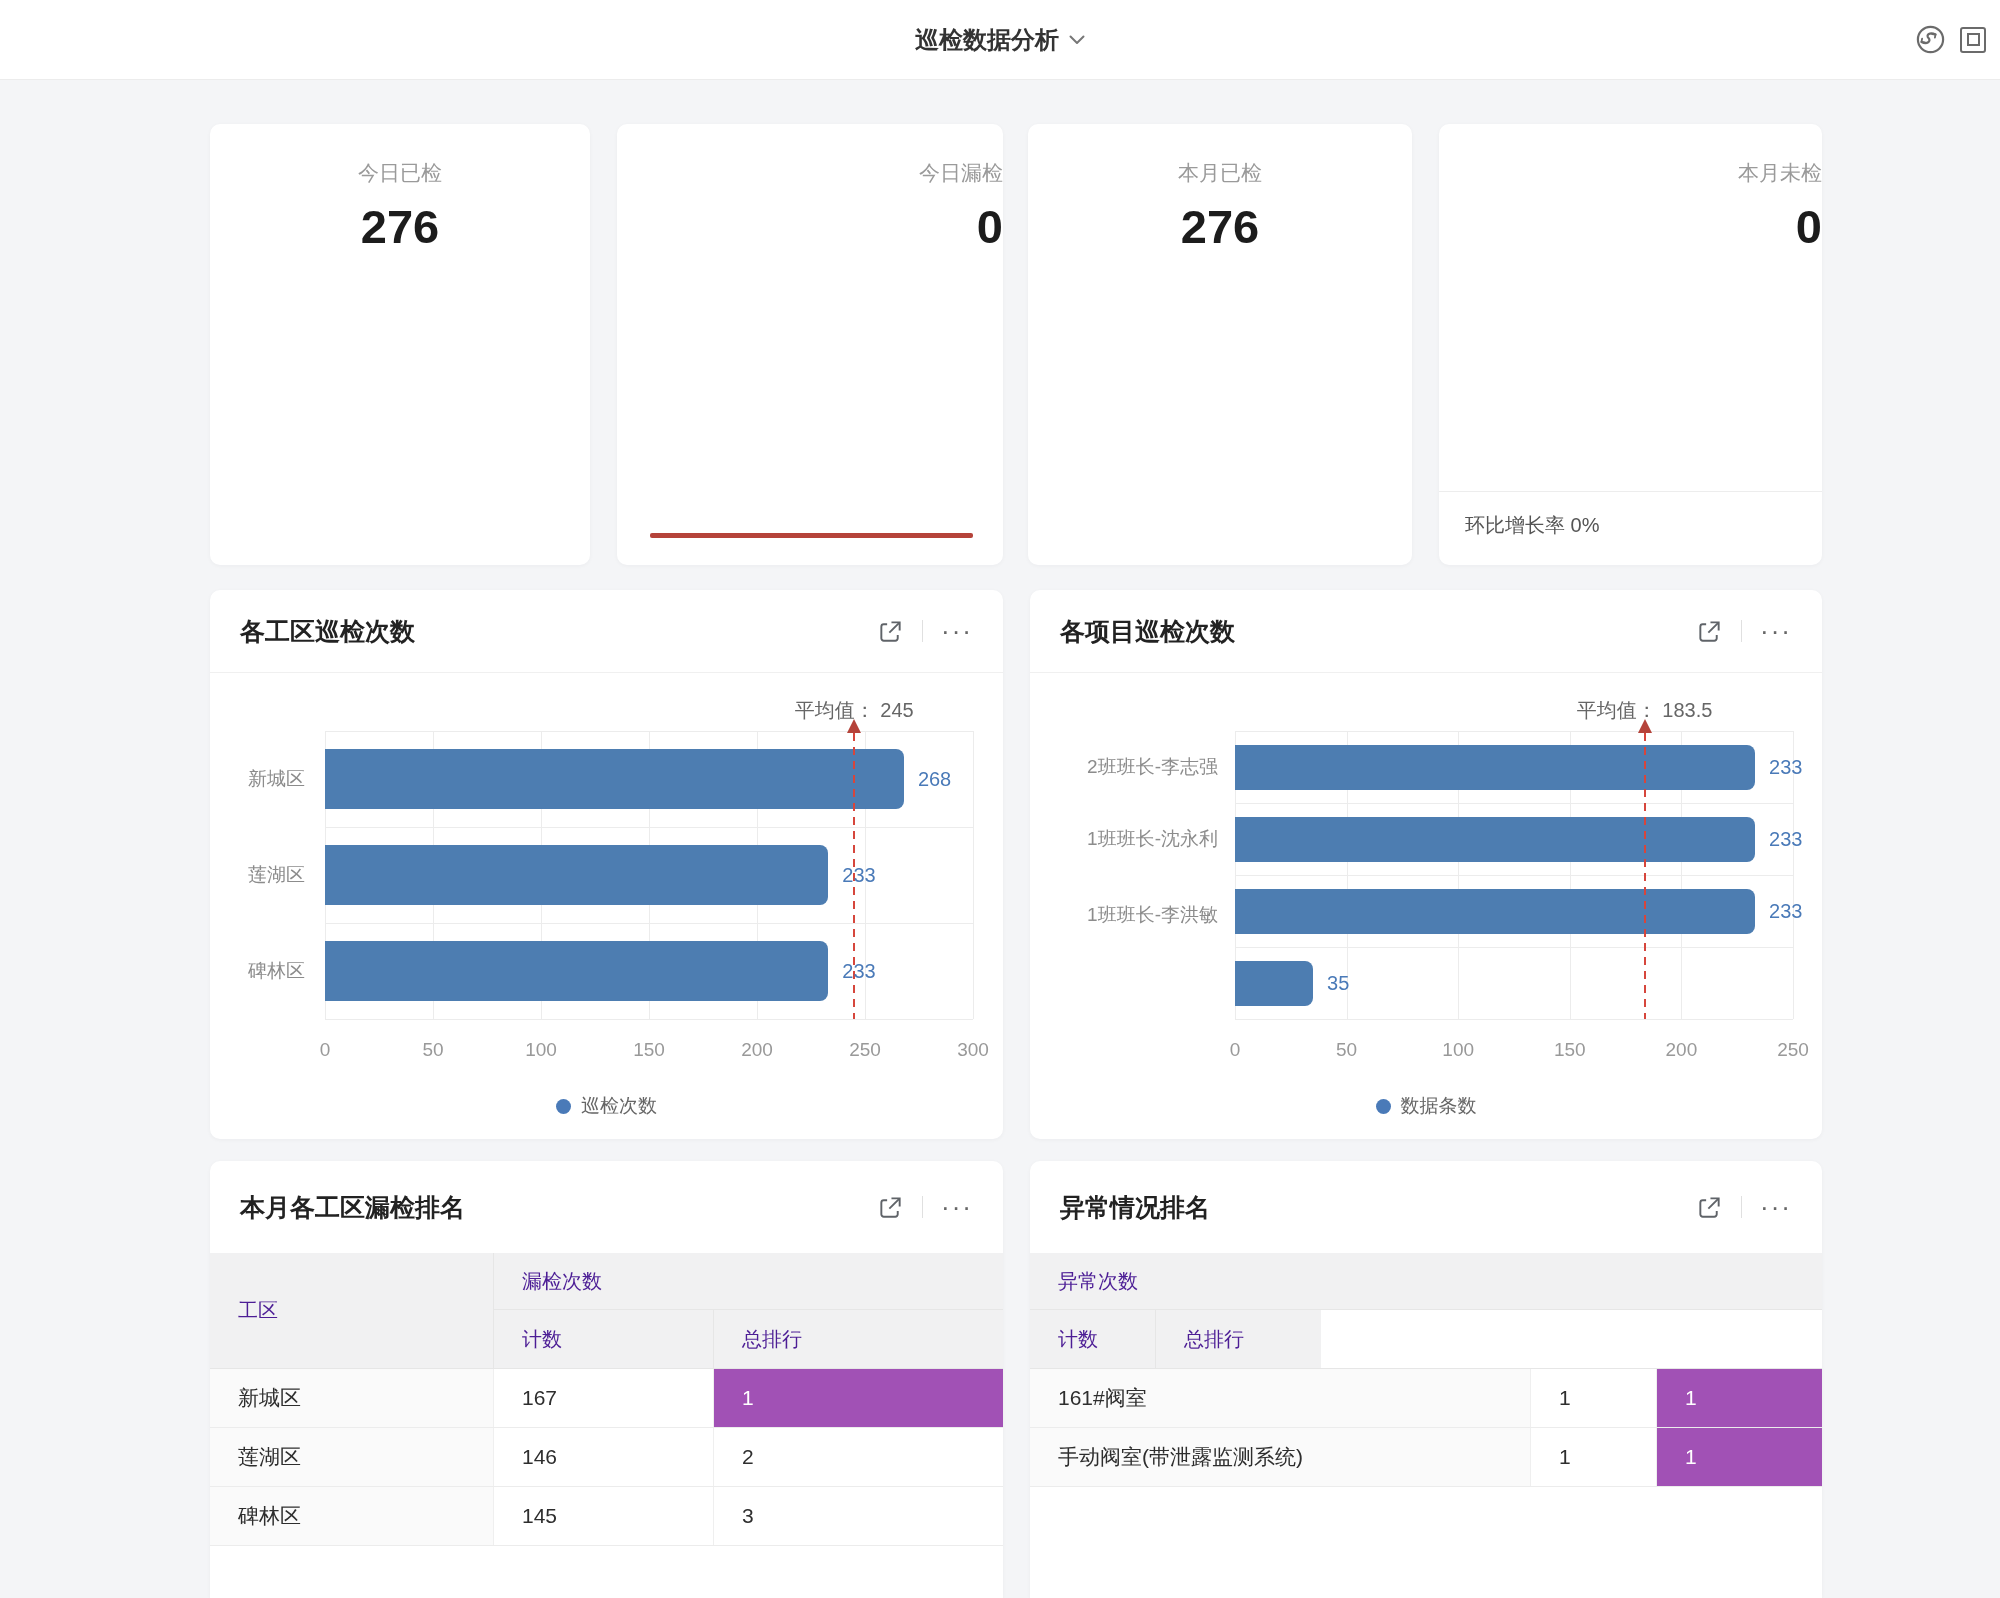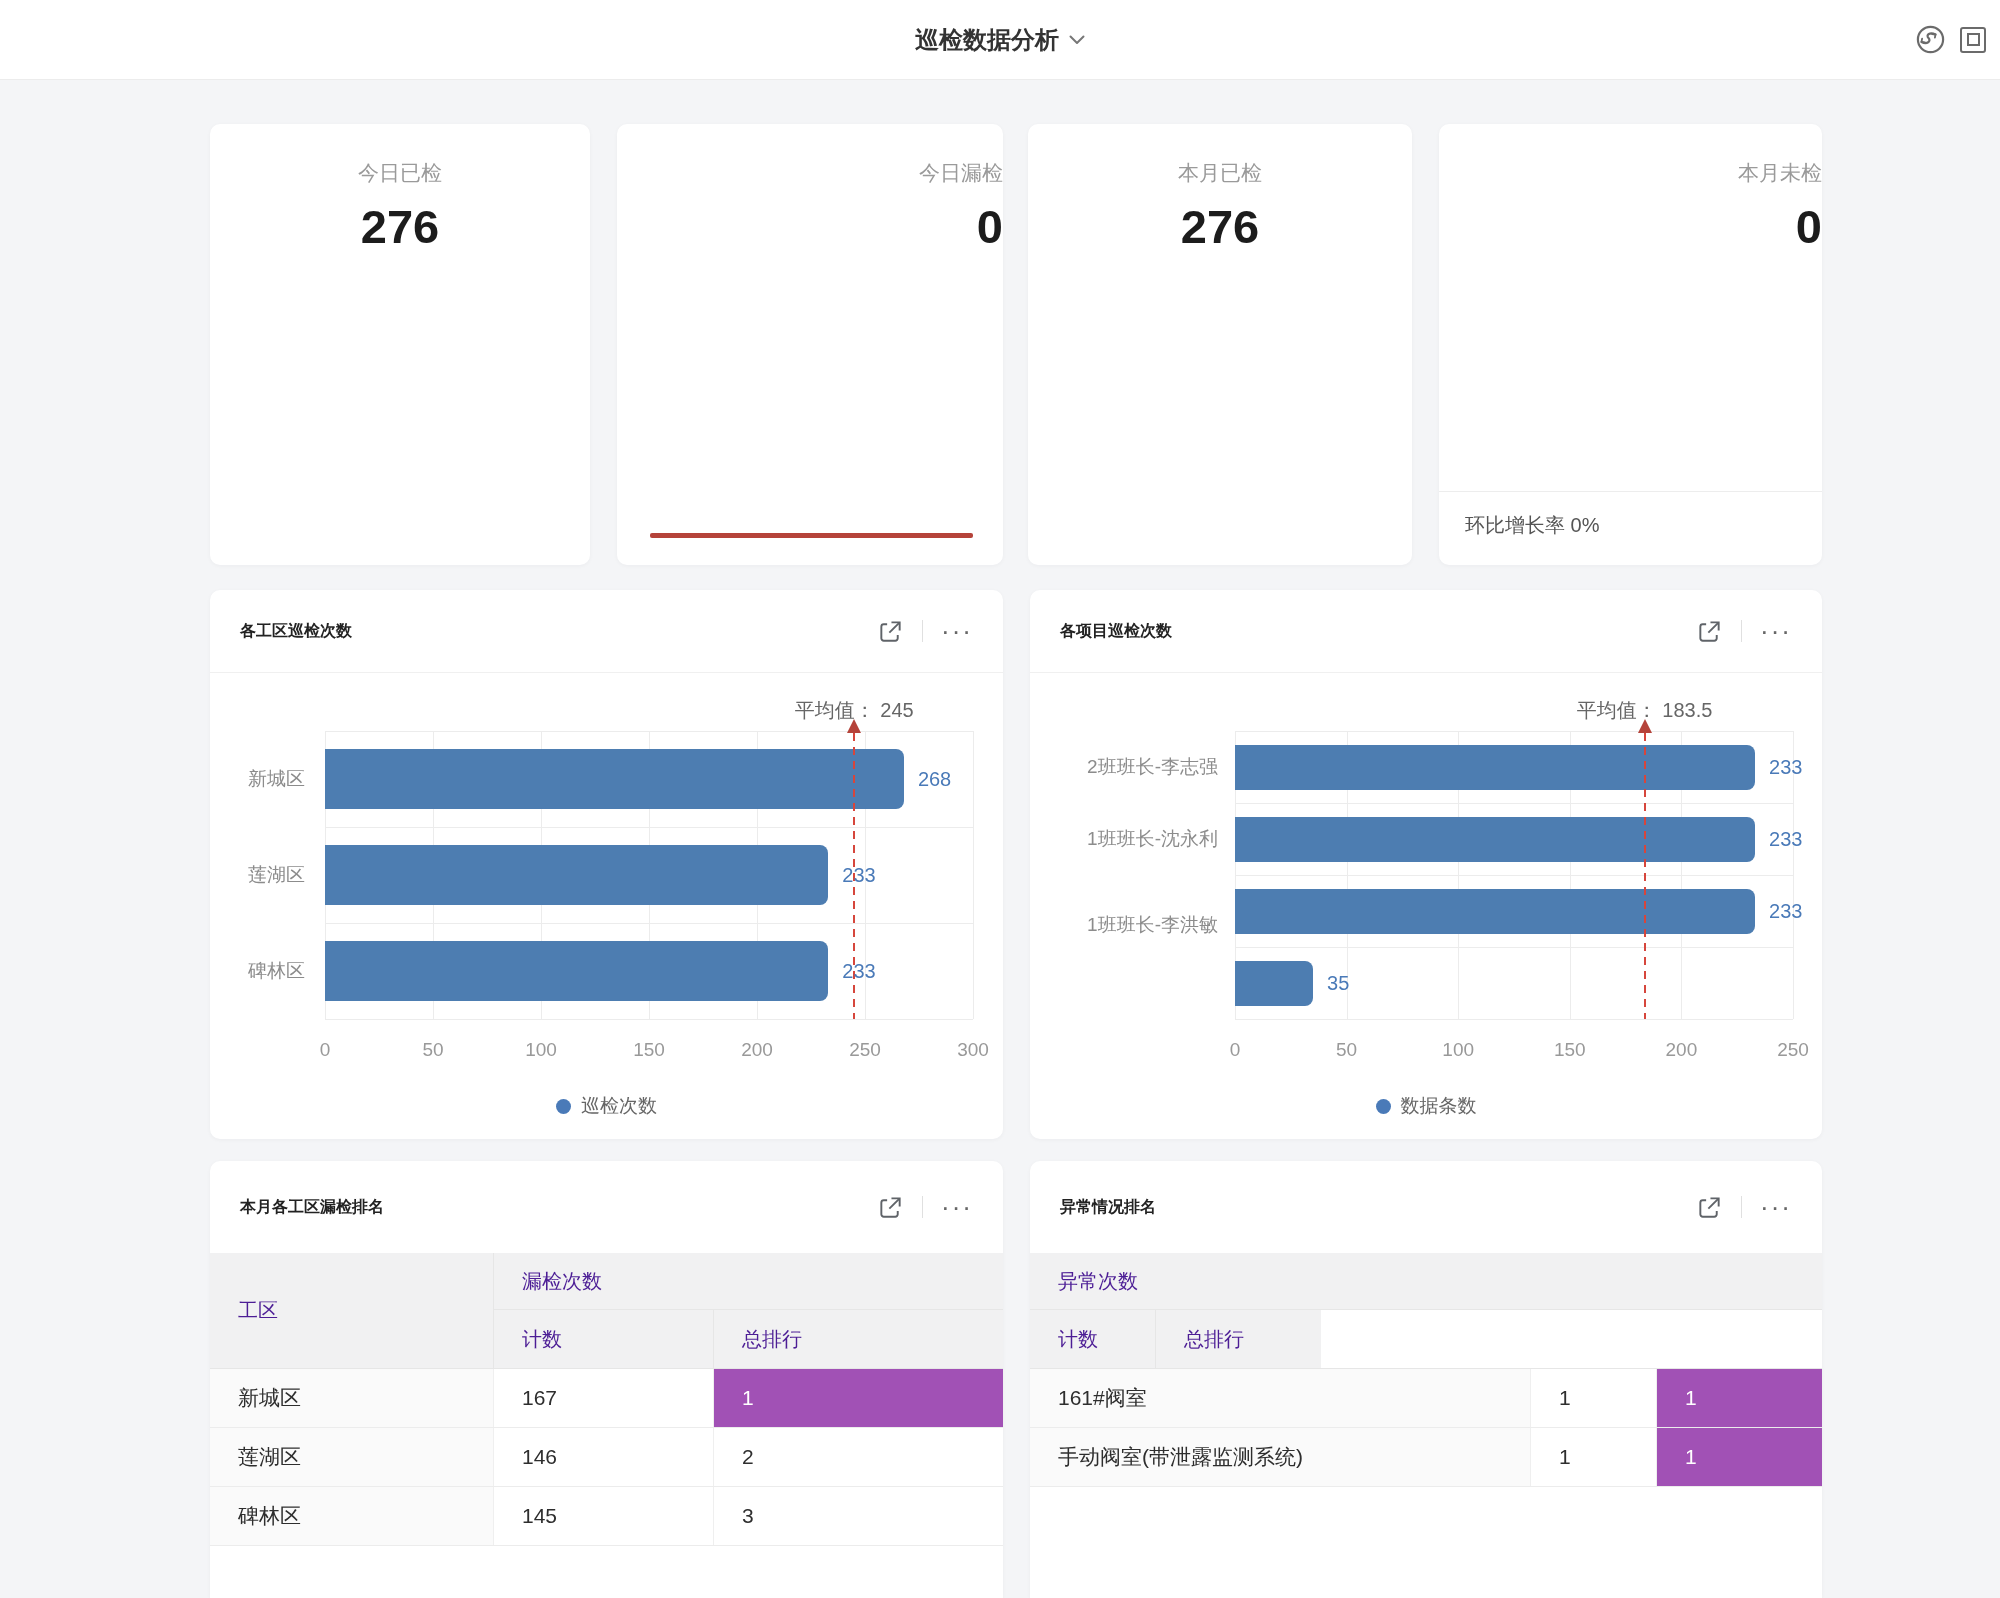--- a/index.html
+++ b/index.html
@@ -32,21 +32,21 @@
   .kpi-label{font-size:21px;color:#9a9a9a;margin-top:36px;line-height:26px;}
   .kpi-value{font-size:47px;font-weight:700;color:#1c1c1c;margin-top:14px;line-height:54px;}
   .kpi.center{text-align:center;}
   .kpi.left .kpi-label,.kpi.left .kpi-value{margin-left:26px;text-align:right;}
   .trend-line{position:absolute;left:33px;right:30px;bottom:27px;height:5px;border-radius:2px;background:var(--c-red);}
   .kpi-divider{position:absolute;left:0;right:0;bottom:73px;height:1px;background:#ededed;}
   .kpi-footer{position:absolute;left:26px;bottom:26px;font-size:20px;color:#555;}
   
   .card-head{height:82px;display:flex;align-items:center;padding:0 30px;}
   .card-head.bordered{border-bottom:1px solid #f0f0f0;}
-  .card-title{font-size:16px;font-weight:700;color:#222;flex:1 1 auto;}
+  .card-title{font-size:25px;font-weight:700;color:#222;flex:1 1 auto;}
   .head-actions{display:flex;align-items:center;gap:18px;}
   .v-divider{width:1px;height:22px;background:#e0e0e0;}
   .more-btn{font-size:26px;color:#666;letter-spacing:2px;line-height:20px;cursor:pointer;user-select:none;}
   
   .chart-body{position:relative;height:467px;}
   .vline{position:absolute;width:1px;background:#ececec;}
   .hline{position:absolute;height:1px;background:#ececec;}
   .bar{position:absolute;background:var(--c-bar);border-radius:0 8px 8px 0;}
   .cat-label{position:absolute;display:flex;align-items:center;justify-content:flex-end;
     font-size:19px;color:#8c8c8c;white-space:nowrap;}
@@ -218,21 +218,21 @@
         <div class="vline" style="left: 763px; top: 58px; height: 288px;"></div>
         <div class="tick-label" style="left: 763px;">250</div>
         <div class="bar" style="left: 205px; top: 71.5px; width: 520.056px; height: 45px;"></div>
         <div class="val-label" style="left: 739.056px; top: 94px;">233</div>
         <div class="cat-label" style="left: 0px; width: 188px; top: 58px; height: 72px;">2班班长-李志强</div>
         <div class="bar" style="left: 205px; top: 143.5px; width: 520.056px; height: 45px;"></div>
         <div class="val-label" style="left: 739.056px; top: 166px;">233</div>
         <div class="cat-label" style="left: 0px; width: 188px; top: 130px; height: 72px;">1班班长-沈永利</div>
         <div class="bar" style="left: 205px; top: 215.5px; width: 520.056px; height: 45px;"></div>
         <div class="val-label" style="left: 739.056px; top: 238px;">233</div>
-        <div class="cat-label" style="left: 0px; width: 188px; top: 216px; height: 72px;">1班班长-李洪敏</div>
+        <div class="cat-label" style="left: 0px; width: 188px; top: 206px; height: 72px;">1班班长-李洪敏</div>
         <div class="bar" style="left: 205px; top: 287.5px; width: 78.12px; height: 45px;"></div>
         <div class="val-label" style="left: 297.12px; top: 310px;">35</div>
         <div class="avg-line" style="left: 613.572px; top: 60px; height: 286px;"></div>
         <div class="avg-arrow" style="left: 607.572px; top: 46px;"></div>
         <div class="avg-label" style="left: 614.572px;">平均值： 183.5</div>
         <div class="legend">
           <div class="legend-dot"></div>
           <div class="legend-text">数据条数</div>
         </div>
       </div>

